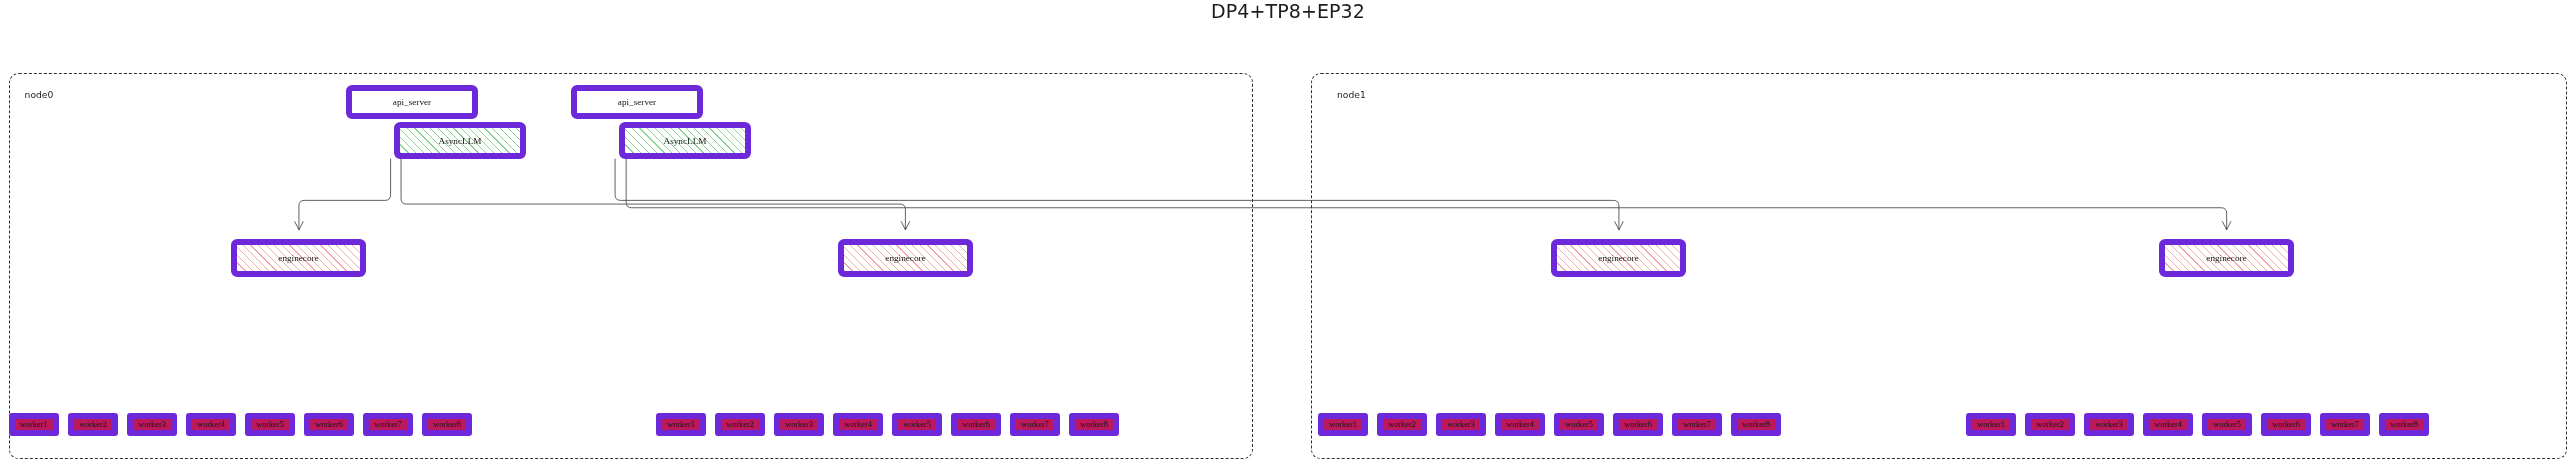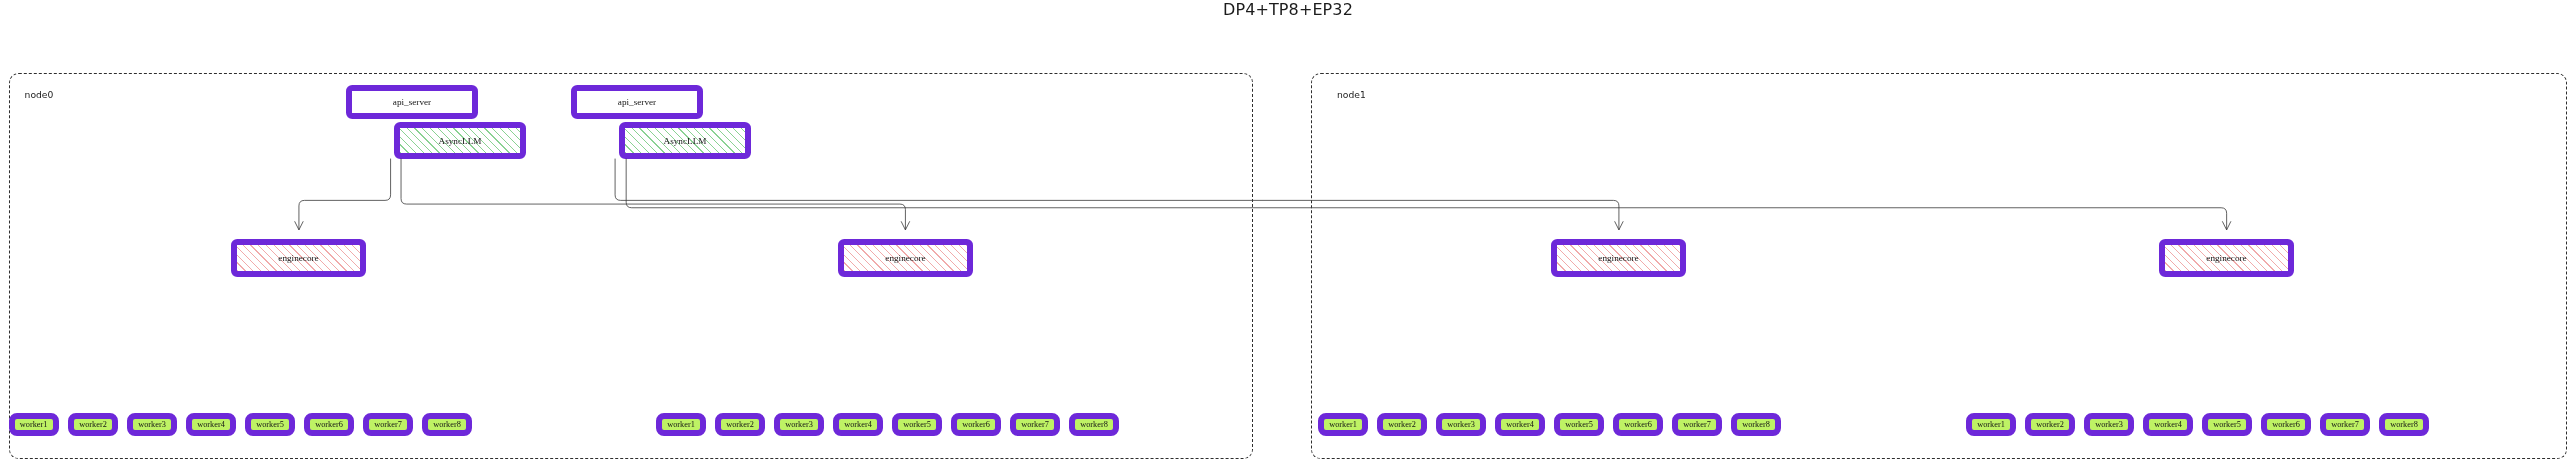--- a/index.html
+++ b/index.html
@@ -18,21 +18,21 @@
     overflow: hidden;
   }
 
   
   .diagram-title {
     position: absolute;
     left: 0;
     top: 0;
     width: 2576px;
     text-align: center;
-    font-size: 16px;
+    font-size: 19px;
     color: #1c1c1c;
     letter-spacing: 0.1px;
     font-family: "DejaVu Sans", sans-serif;
   }
 
   
   .node-box {
     position: absolute;
     border: 1.2px dashed #2e2e2e;
     border-radius: 9.8px;
@@ -89,23 +89,23 @@
       45deg,
       rgba(235, 135, 135, 0.70) 0px,
       rgba(235, 135, 135, 0.70) 0.9px,
       rgba(255,255,255,0) 0.9px,
       rgba(255,255,255,0) 5.5px
     );
   }
 
   
   .pbox.worker {
-    border-radius: 8px;
+    border-radius: 3px;
     font-size: 8.3px;
-    background-color: #bef264;
+    background-color: #be185d;
   }
 
   
   #edges {
     position: absolute;
     left: 0;
     top: 0;
     width: 2576px;
     height: 469px;
     pointer-events: none;

